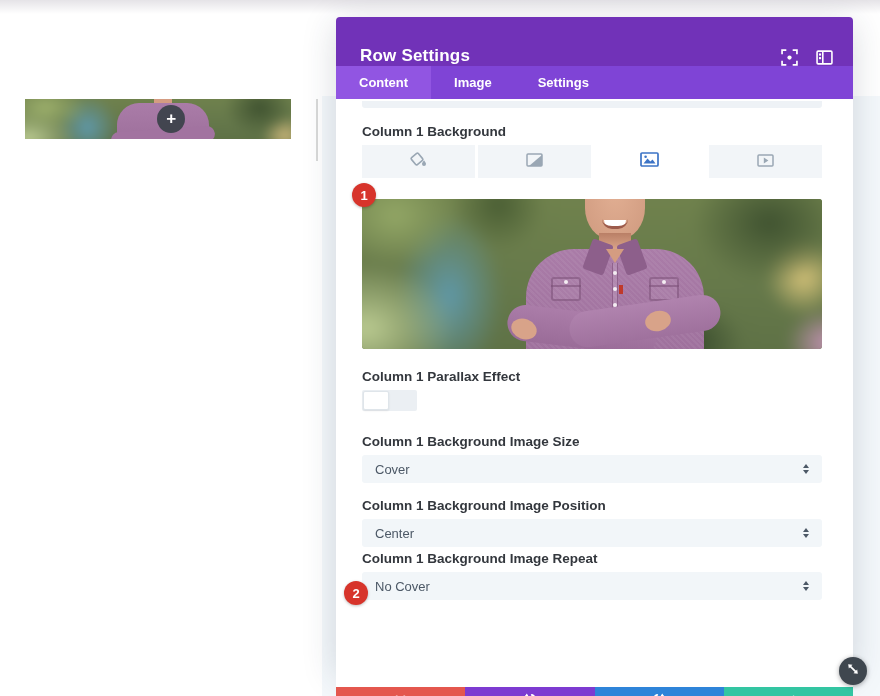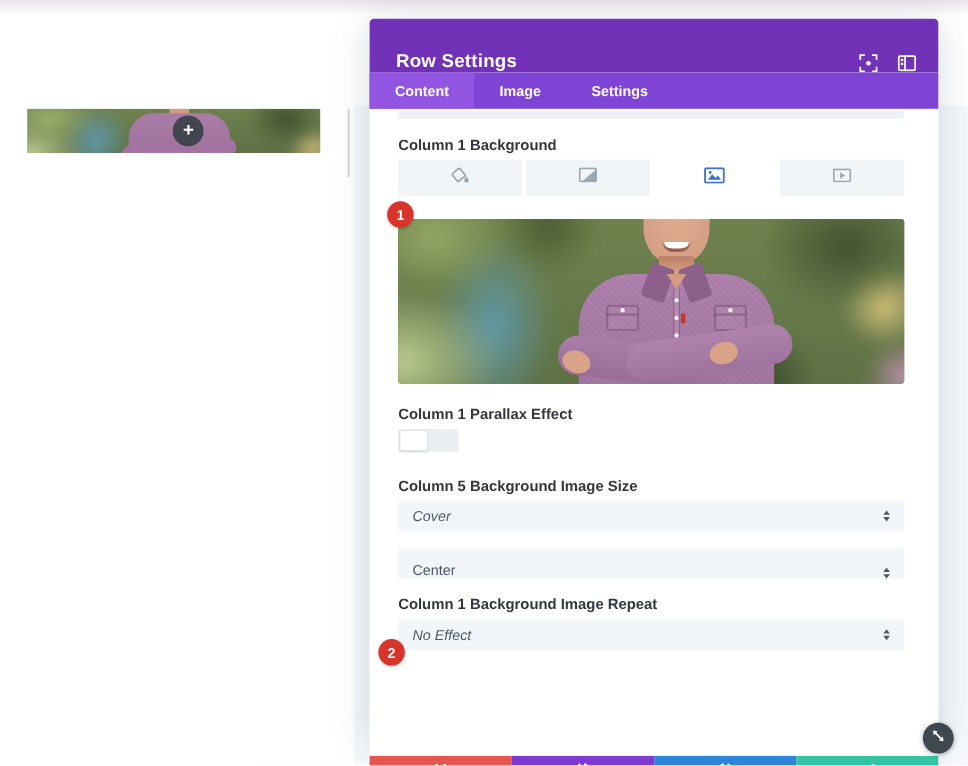--- a/index.html
+++ b/index.html
@@ -119,21 +119,21 @@
   .toggle-text { font-size:16px; font-weight:700; color:#b8c0c9; letter-spacing:0.5px; }
 
   .select { height:28px; background:#f2f6f9; border-radius:3px; display:flex; align-items:center;
     padding:0 13px; color:#4c5866; font-size:13px; cursor:pointer; }
   .select-value { flex:1; }
   .updown { display:flex; flex-direction:column; gap:2px; align-items:center; }
   .tri-up { width:0; height:0; border-left:3.5px solid transparent; border-right:3.5px solid transparent;
     border-bottom:4.5px solid #4c5866; }
   .tri-down { width:0; height:0; border-left:3.5px solid transparent; border-right:3.5px solid transparent;
     border-top:4.5px solid #4c5866; }
-  .mb15 { margin-bottom:15px;font-style:italic; } .mb16 { margin-bottom:16px;align-items:flex-end; }
+  .mb15 { margin-bottom:15px; } .mb16 { margin-bottom:4px; }
 
   
   .modal-footer { height:30px; display:flex; }
   .fbtn { flex:1; display:flex; align-items:center; justify-content:center; cursor:pointer; }
   .fbtn-close { background:#e4574e; border-radius:0 0 0 3px; }
   .fbtn-undo { background:#7d3bd1; }
   .fbtn-redo { background:#2e84d9; }
   .fbtn-save { background:#33c5a2; border-radius:0 0 3px 0; }
   .mirror { transform:scaleX(-1); }
 
@@ -260,40 +260,41 @@
         <div class="hand hand-l"></div>
         <div class="hand hand-r"></div>
       </div>
 
       <div class="field-label">Column 1 Parallax Effect</div>
       <div class="toggle">
         <span class="knob"></span>
         <span class="toggle-text">NO</span>
       </div>
 
-      <div class="field-label">Column 5 Background Image Size</div>
+      <div class="field-label">Column 1 Background Image Size</div>
       <div class="select mb15">
         <span class="select-value">Cover</span>
         <span class="updown">
           <i class="tri-up"></i>
             <i class="tri-down"></i>
         </span>
       </div>
 
+      <div class="field-label">Column 1 Background Image Position</div>
       <div class="select mb16">
         <span class="select-value">Center</span>
         <span class="updown">
           <i class="tri-up"></i>
             <i class="tri-down"></i>
         </span>
       </div>
 
       <div class="field-label">Column 1 Background Image Repeat</div>
       <div class="select mb15">
-        <span class="select-value">No Effect</span>
+        <span class="select-value">No Cover</span>
         <span class="updown">
           <i class="tri-up"></i>
             <i class="tri-down"></i>
         </span>
       </div>
 
 
     </div>
 
     <div class="modal-footer">

